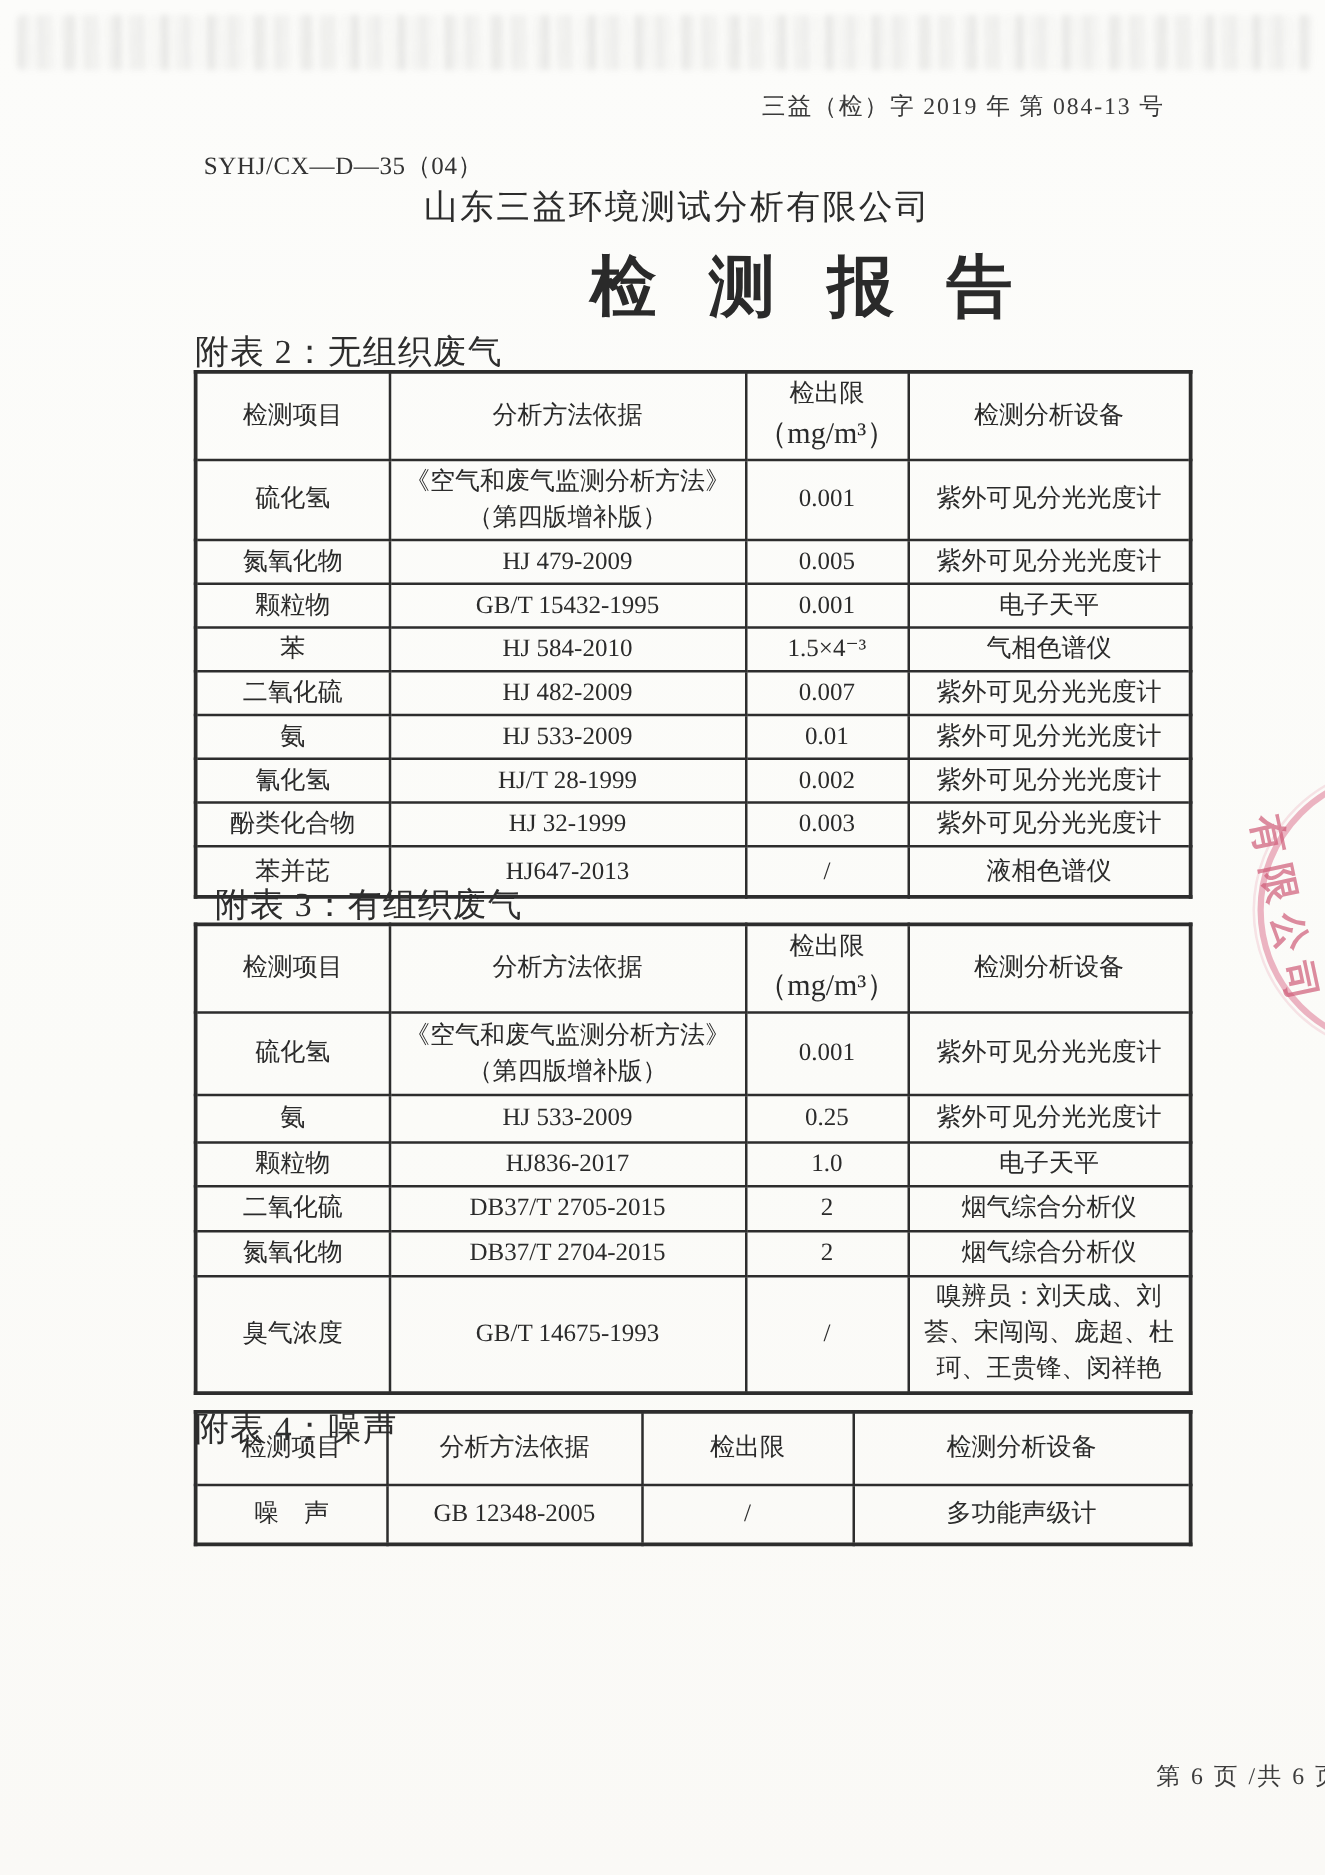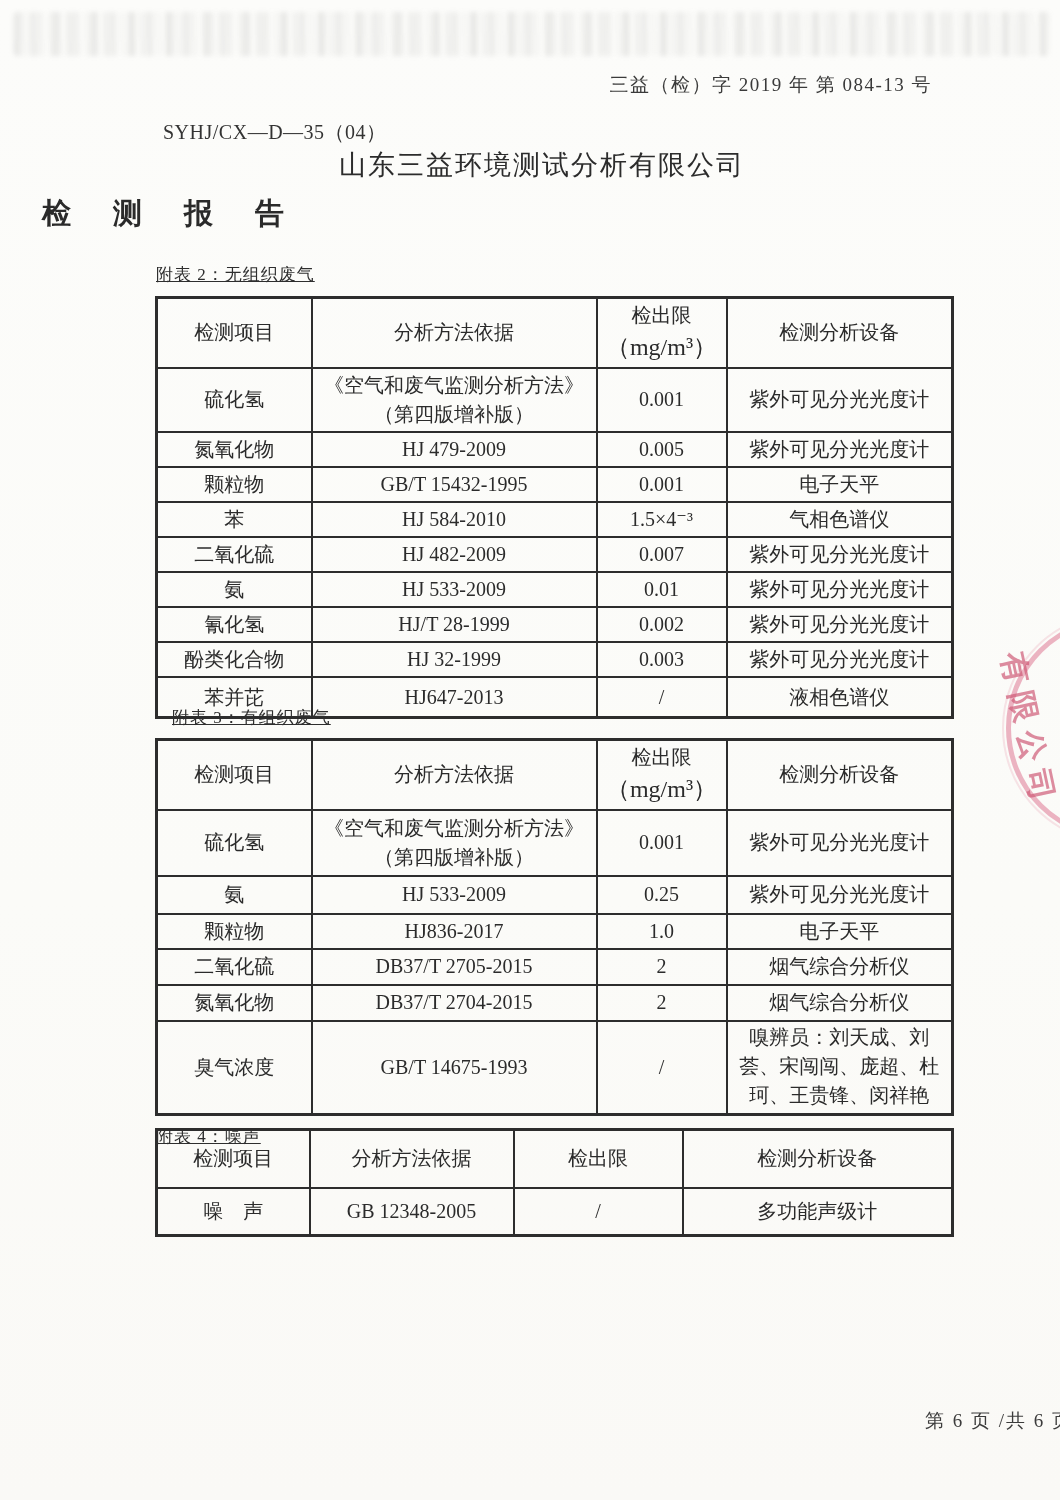--- a/index.html
+++ b/index.html
@@ -33,24 +33,24 @@
     position:absolute; top:119px; left:163px;
     font-size:20px; letter-spacing:.5px; color:#333;
   }
   .company {
     position:absolute; top:147px; left:0; width:1060px;
     text-align:center; font-size:27px; letter-spacing:2px; color:#2c2c2c;
     transform:translateX(12px);
   }
   .report-title {
     position:absolute; top:194px; left:0; width:852px;
-    text-align:left; font-size:29px; font-weight:700; color:#2a2a2a;
+    text-align:right; font-size:53px; font-weight:700; color:#2a2a2a;
     letter-spacing:42px; text-indent:42px;
   }
-  .caption { position:absolute; font-size:17px; color:#2e2e2e; letter-spacing:1px;text-decoration:underline; }
+  .caption { position:absolute; font-size:27px; color:#2e2e2e; letter-spacing:1px; }
   .cap-2 { top:263px; left:156px; }
   .cap-3 { top:706px; left:156px;margin-left:16px; }
   .cap-4 { top:1097px; left:156px;margin-top:28px; }
 
   table.report {
     position:absolute; left:155px; width:796px;
     border-collapse:collapse; table-layout:fixed;
     border:3px solid #2d2d2d;
   }
   .tbl-2 { top:296px; }

